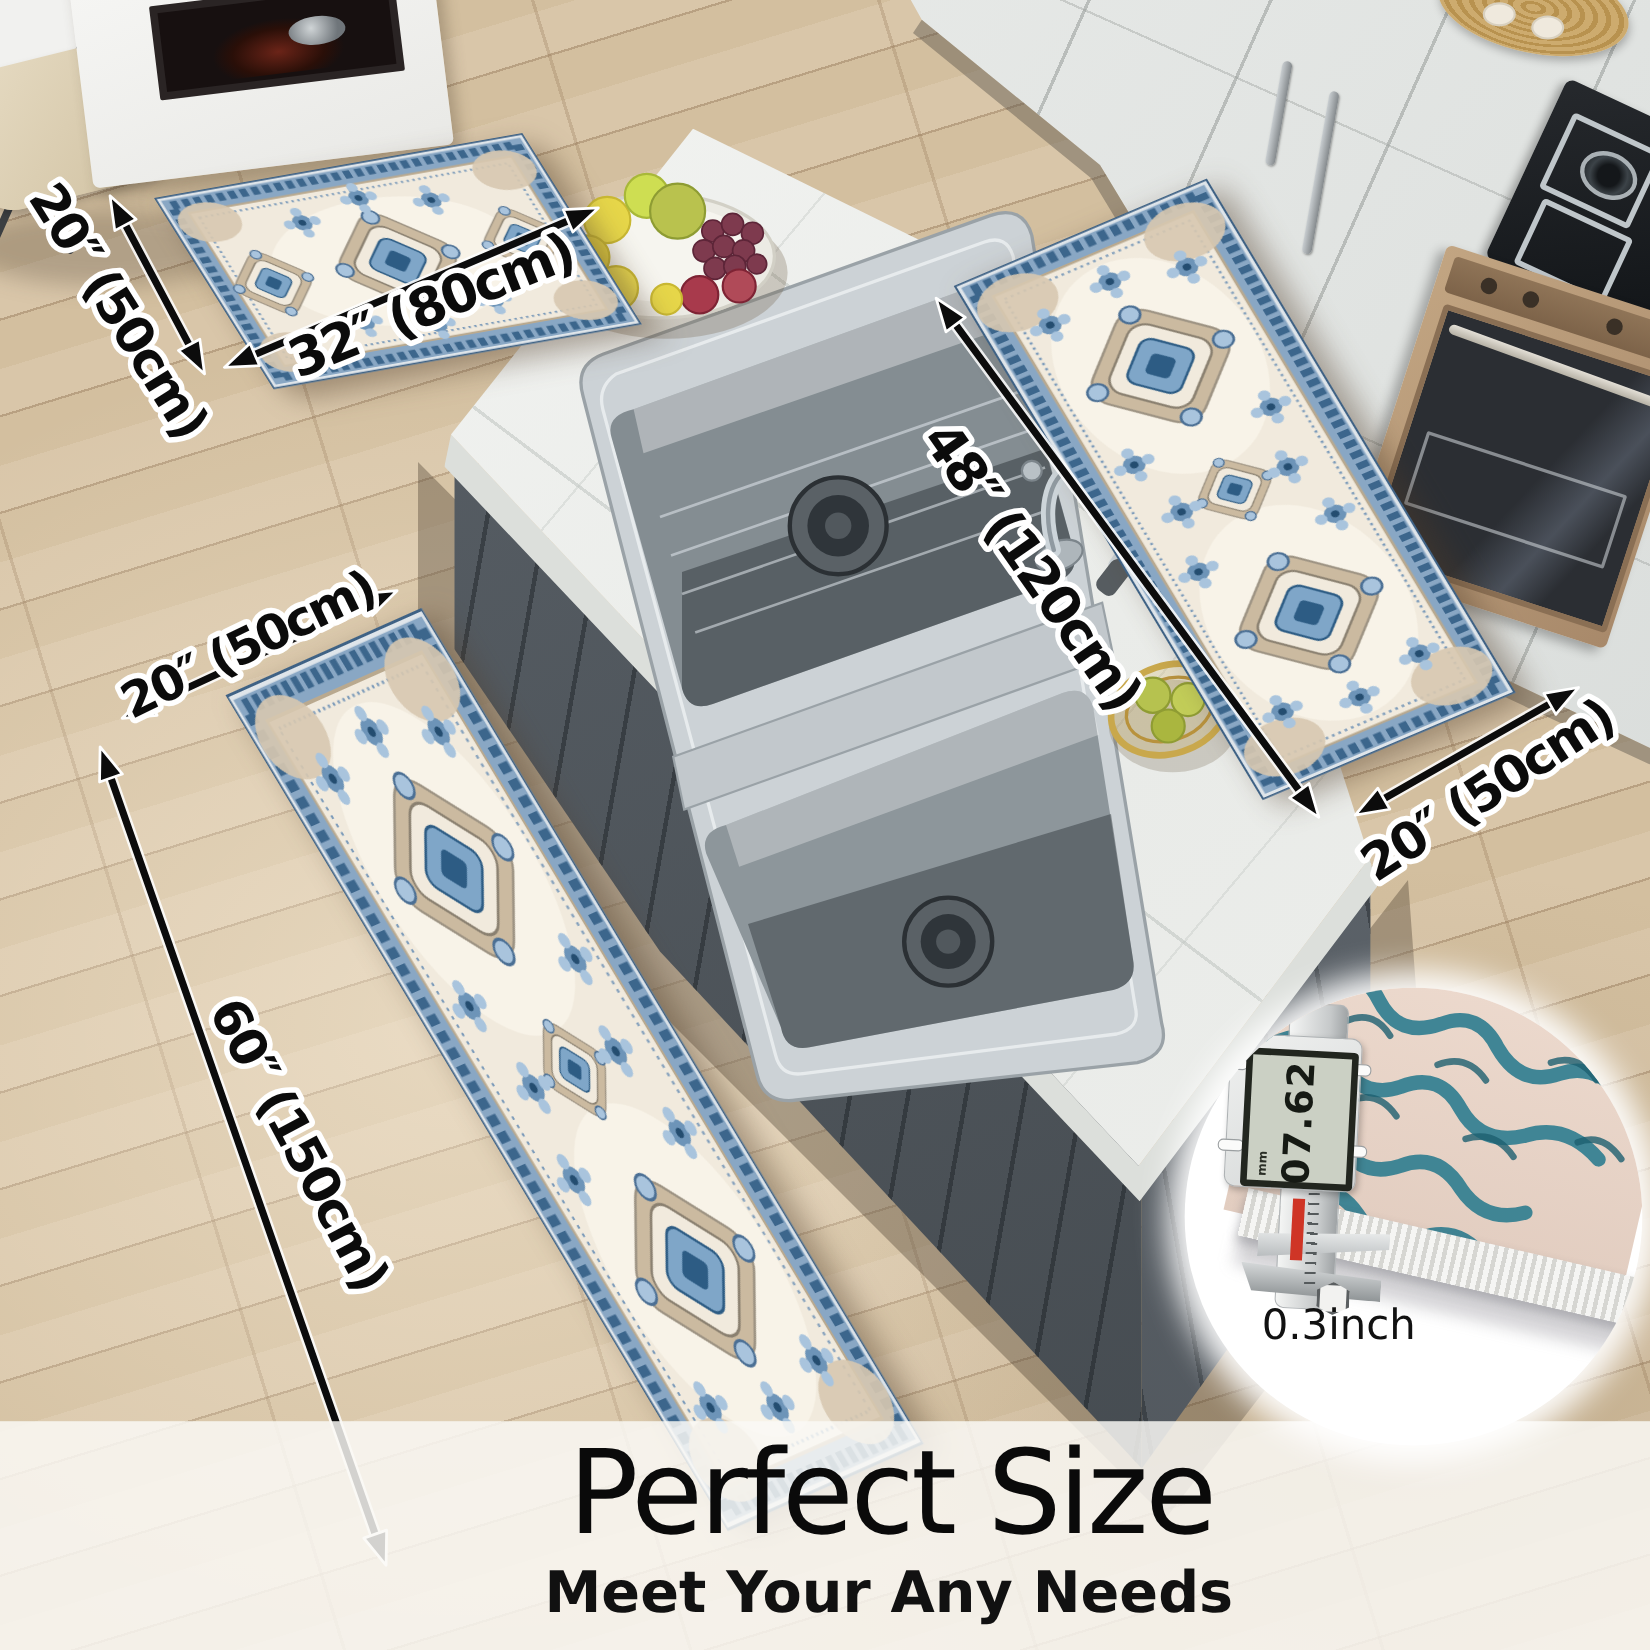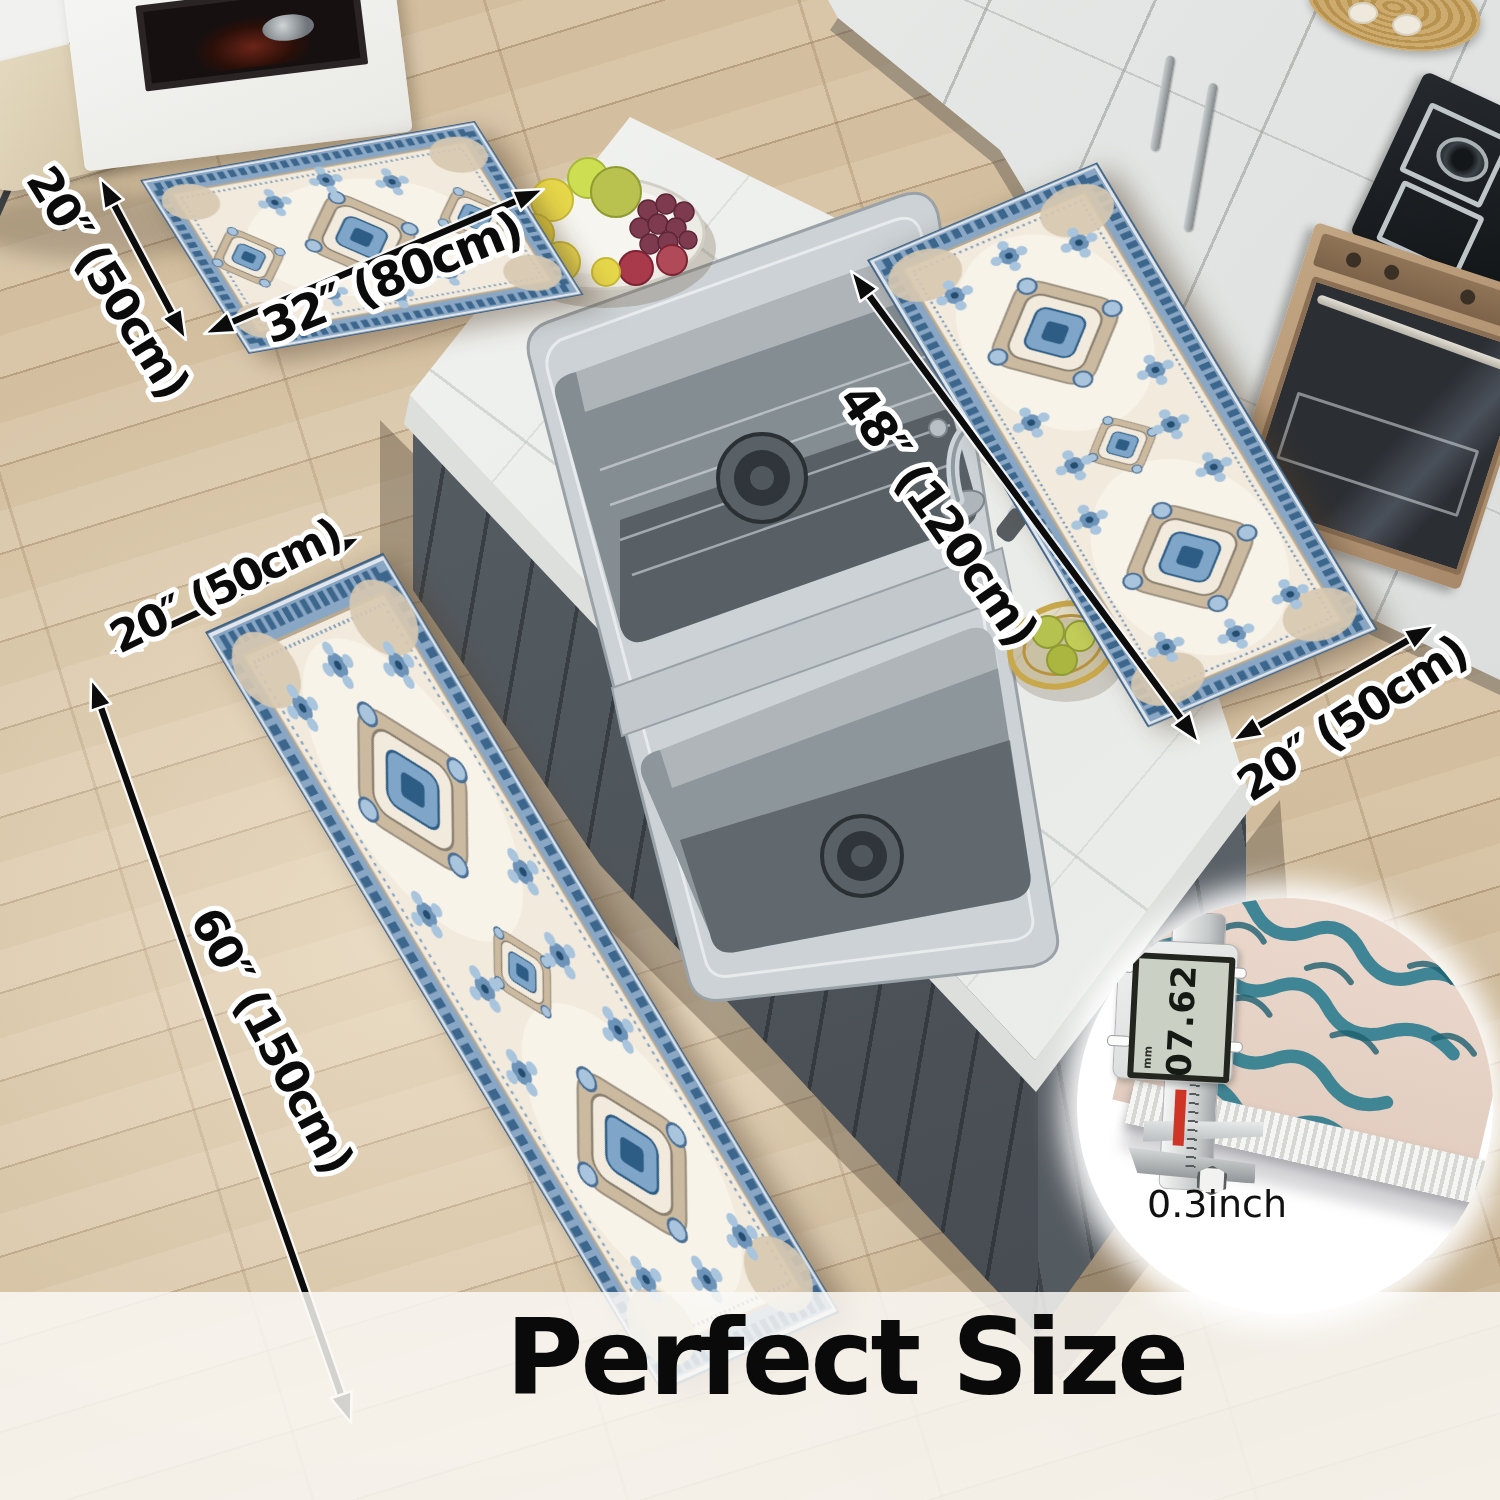--- a/index.html
+++ b/index.html
@@ -72,21 +72,21 @@
   .rug{position:absolute;transform-origin:0 0;filter:drop-shadow(10px 12px 14px rgba(80,60,40,.45));}
   .rug svg{display:block;width:100%;height:100%;}
   #rug-topleft{left:140px;top:180px;width:340px;height:190px;transform:rotate(-10deg) skewX(22deg);}
   #rug-right{left:867px;top:260px;width:250px;height:540px;transform:rotate(-23deg) skewX(8deg);}
   #rug-bottomleft{left:205px;top:632px;width:195px;height:880px;transform:rotate(-24deg) skewX(7deg);}
   
   #annots{position:absolute;inset:0;pointer-events:none;}
   .dim{font-family:"DejaVu Sans",sans-serif;font-weight:700;fill:#0b0b0b;stroke:#ffffff;stroke-width:10px;paint-order:stroke;stroke-linejoin:round;text-anchor:middle;letter-spacing:-2px;}
   
   #bottom-band{position:absolute;left:0;top:1292px;width:1500px;height:208px;background:rgba(250,249,246,.84);}
-  #title{position:absolute;left:810px;top:1296px;transform:translateX(-50%);font-size:106px;font-weight:700;color:#0a0a0a;letter-spacing:-3px;white-space:nowrap;margin-left:36px;}
+  #title{position:absolute;left:810px;top:1296px;transform:translateX(-50%);font-size:106px;font-weight:400;color:#0a0a0a;letter-spacing:-3px;white-space:nowrap;}
   #subtitle{position:absolute;left:808px;top:1418px;transform:translateX(-50%);font-size:52px;font-weight:700;color:#111;letter-spacing:0px;white-space:nowrap;}
   
   #inset{position:absolute;left:1077px;top:898px;width:416px;height:416px;border-radius:50%;background:#fff;overflow:hidden;box-shadow:0 0 28px 16px rgba(255,255,255,.95);}
   #inset-rug{position:absolute;left:92px;top:-44px;width:370px;height:252px;transform:rotate(13deg);transform-origin:0 0;background:linear-gradient(#ecd9cd,#e2cdc0);}
   #inset-fringe{position:absolute;left:58px;top:182px;width:400px;height:44px;transform:rotate(13deg);transform-origin:0 0;
     background:repeating-linear-gradient(90deg,#f5f5f3 0 5px,#d6d6d2 5px 9px);box-shadow:0 6px 10px rgba(90,90,100,.45);}
   #inset-fringe-shadow{position:absolute;left:50px;top:226px;width:410px;height:26px;transform:rotate(13deg);transform-origin:0 0;background:rgba(120,115,125,.30);filter:blur(7px);}
   #caliper{position:absolute;left:30px;top:14px;width:160px;height:300px;transform:rotate(3deg);}
   #caliper-beam{position:absolute;left:58px;top:0px;width:52px;height:276px;background:linear-gradient(90deg,#f4f5f4,#c6c9ca 70%,#9fa3a5);border-radius:8px;border:1px solid #b2b6b8;}
   #caliper-display{position:absolute;left:6px;top:30px;width:118px;height:138px;background:linear-gradient(145deg,#f0f1f0,#d3d6d6);border-radius:10px;border:1px solid #aeb2b4;box-shadow:2px 3px 6px rgba(0,0,0,.25);}
@@ -346,20 +346,21 @@
     <text class="dim" font-size="46" transform="translate(108,282) rotate(58)" y="16">20″ (50cm)</text>
     <text class="dim" font-size="48" transform="translate(392,278) rotate(-22)" y="16">32″ (80cm)</text>
     <text class="dim" font-size="48" transform="translate(938,515) rotate(55)" y="16">48″ (120cm)</text>
     <text class="dim" font-size="46" transform="translate(1352,718) rotate(-33)" y="16">20″ (50cm)</text>
     <text class="dim" font-size="44" transform="translate(225,585) rotate(-26)" y="16">20″ (50cm)</text>
     <text class="dim" font-size="46" transform="translate(272,1040) rotate(62)" y="16">60″ (150cm)</text>
   </svg>
 
   <div id="bottom-band"></div>
   <div id="title">Perfect Size</div>
+  <div id="subtitle">Meet Your Any Needs</div>
 
   <div id="inset">
     <div id="inset-rug">
       <svg width="370" height="252" viewBox="0 0 370 252">
         <g fill="none" stroke="#2e7d8f" stroke-width="13" stroke-linecap="round" opacity="0.9">
           <path d="M 40 30 q 30 -25 55 5 q 25 30 60 8 q 30 -20 55 10 q 28 30 60 10 q 30 -18 62 8"></path>
           <path d="M 10 95 q 35 -28 62 2 q 28 30 60 10 q 32 -22 58 8 q 26 28 62 10 q 34 -20 70 6"></path>
           <path d="M 30 165 q 30 -24 58 4 q 28 28 60 8 q 30 -20 58 8 q 28 26 62 8"></path>
           <path d="M 60 225 q 32 -22 60 4 q 26 26 60 8 q 32 -20 62 6"></path>
         </g>

